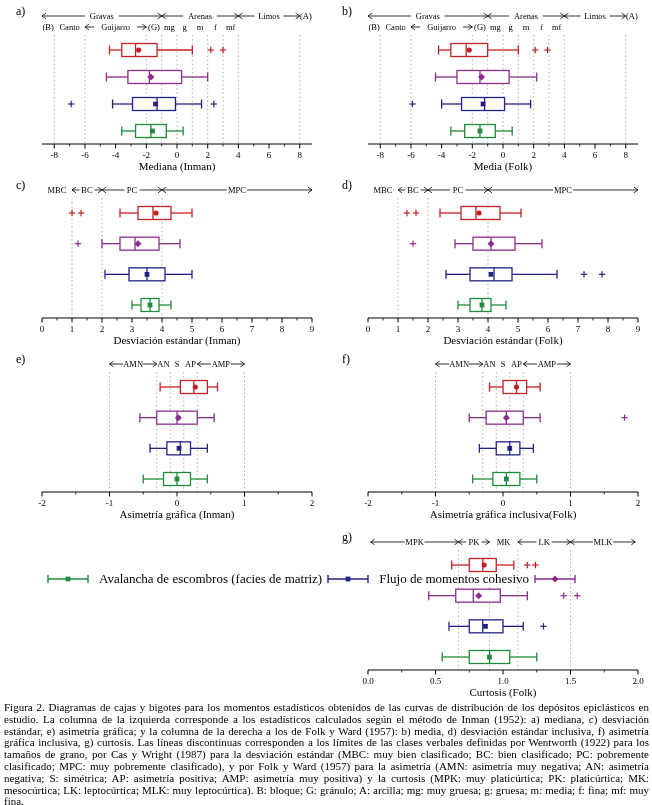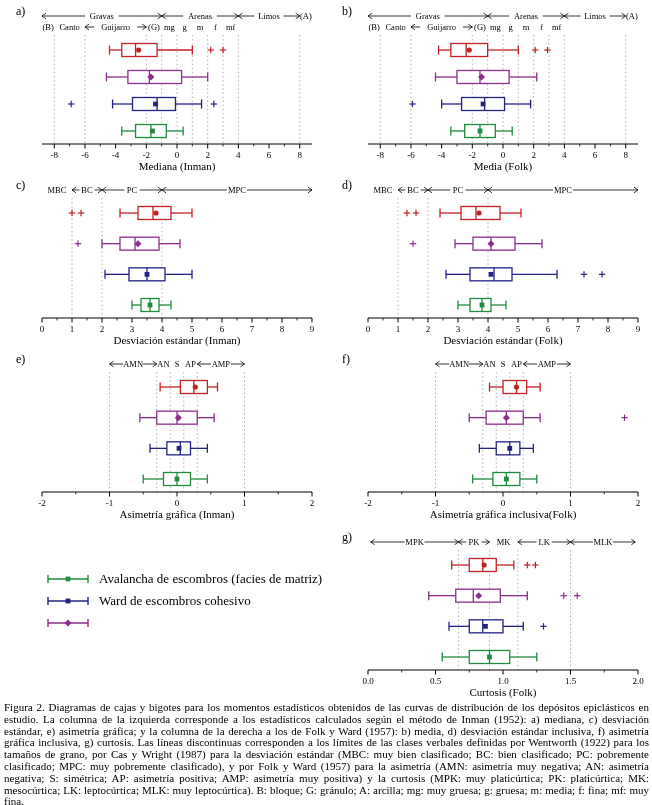--- a/index.html
+++ b/index.html
@@ -4,21 +4,21 @@
 <style>
   html,body{margin:0;padding:0;background:#fff;}
   .fig{position:relative;width:652px;height:805px;background:#fff;color:#000;
        font-family:"Liberation Serif",serif;overflow:hidden;}
   .panel{position:absolute;}
   svg text{font-family:"Liberation Serif",serif;fill:#000;}
   .p-a{left:8px;top:2px;}   .p-b{left:334px;top:2px;}
   .p-c{left:8px;top:176px;} .p-d{left:334px;top:176px;}
   .p-e{left:8px;top:350px;} .p-f{left:334px;top:350px;}
   .p-g{left:334px;top:528px;}
-  .legend{position:absolute;left:46px;top:570px;display:flex;flex-direction:column;gap:4px;}
+  .legend{position:absolute;left:46px;top:570px;display:flex;flex-direction:row;gap:4px;}
   .legend-item{display:flex;align-items:center;gap:9px;height:18px;}
   .legend-item .lbl{font-size:13px;white-space:nowrap;}
   .caption{position:absolute;left:4px;top:702px;width:645px;font-size:11px;
            line-height:11.8px;text-align:justify;}
 </style>
 </head>
 <body>
 
 <div class="fig">
   <svg class="panel p-a" width="312" height="172">
@@ -802,21 +802,21 @@
         </svg>
         <span class="lbl">Avalancha de escombros (facies de matriz)</span>
       </div>
       <div class="legend-item">
         <svg width="44" height="14">
           <line x1="2" y1="7" x2="42" y2="7" stroke="#232384" stroke-width="1.4"></line>
           <line x1="2" y1="3" x2="2" y2="11" stroke="#232384" stroke-width="1.4"></line>
           <line x1="42" y1="3" x2="42" y2="11" stroke="#232384" stroke-width="1.4"></line>
           <rect x="19.6" y="4.6" width="4.8" height="4.8" fill="#232384"></rect>
         </svg>
-        <span class="lbl">Ward de escombros cohesivo</span>
+        <span class="lbl">Flujo de momentos cohesivo</span>
       </div>
       <div class="legend-item">
         <svg width="44" height="14">
           <line x1="2" y1="7" x2="42" y2="7" stroke="#8c2d8c" stroke-width="1.4"></line>
           <line x1="2" y1="3" x2="2" y2="11" stroke="#8c2d8c" stroke-width="1.4"></line>
           <line x1="42" y1="3" x2="42" y2="11" stroke="#8c2d8c" stroke-width="1.4"></line>
           <rect x="19.5" y="4.5" width="5" height="5" fill="#8c2d8c" transform="rotate(45 22 7)"></rect>
         </svg>
       </div>
     </div>

